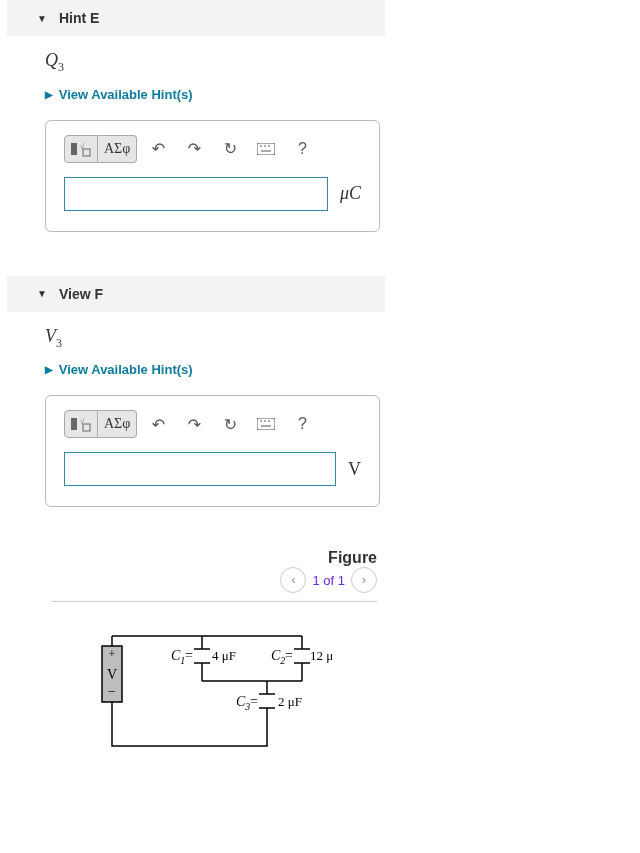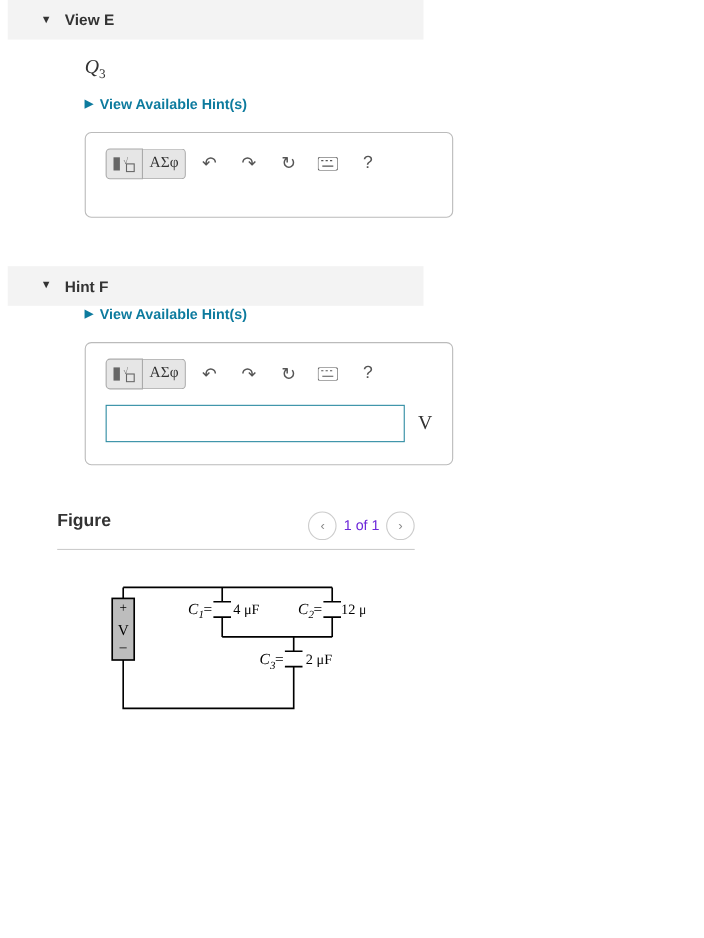--- a/index.html
+++ b/index.html
@@ -20,21 +20,20 @@
     box-sizing: border-box;
     margin-left: 7px;
   }
   .part-header .caret {
     margin-right: 12px;
     font-size: 10px;
     color: #333;
   }
   .part-body {
     padding: 0 60px 20px 45px;
-    margin-left: 32px;
   }
   .variable {
     font-family: "Times New Roman", serif;
     font-style: italic;
     font-size: 18px;
     margin: 14px 0 12px;
   }
   .variable sub {
     font-size: 12px;
     font-style: normal;
@@ -111,23 +110,24 @@
     font-family: "Times New Roman", serif;
     font-size: 18px;
   }
   .figure-section {
     margin: 22px 14px 0 52px;
     width: 325px;
   }
   .figure-header {
     display: flex;
     justify-content: space-between;
-    align-items: flex-start;
+    align-items: flex-end;
     padding-bottom: 8px;
     border-bottom: 1px solid #ccc;
+    flex-direction: column;
   }
   .figure-title { font-weight: bold; font-size: 16px; }
   .fig-nav { display: flex; align-items: center; gap: 6px; }
   .nav-btn {
     width: 24px; height: 24px;
     border: 1px solid #ccc;
     border-radius: 50%;
     display: flex; align-items: center; justify-content: center;
     font-size: 12px; color: #888;
     background: #fff; cursor: pointer;
@@ -135,21 +135,21 @@
   .fig-counter { font-size: 13px; color: #6d28d9; }
   .diagram { margin-top: 10px; padding: 4px 20px; }
   svg text { font-family: "Times New Roman", serif; }
   .section-gap { height: 24px; }
 </style>
 </head>
 <body>
 
 <div class="part-header">
   <span class="caret">▼</span>
-  <span>View E</span>
+  <span>Hint E</span>
 </div>
 <div class="part-body">
   <div class="variable">
     <span>Q</span><sub>3</sub>
   </div>
   <div class="hints-link">
     <span class="caret">▶</span>
     <span>View Available Hint(s)</span>
   </div>
   <div class="answer-box">
@@ -181,30 +181,37 @@
           <line x1="3" y1="3" x2="5" y2="3" stroke="#555"></line>
             <line x1="7" y1="3" x2="9" y2="3" stroke="#555"></line>
             <line x1="11" y1="3" x2="13" y2="3" stroke="#555"></line>
           <line x1="4" y1="8" x2="14" y2="8" stroke="#555"></line>
         </svg>
       </div>
       <div class="tool-icon-btn">
           <span>?</span>
         </div>
     </div>
+    <div class="input-row">
+      <input class="answer-input" style="">
+      <span class="unit" style="font-style:italic">μC</span>
+    </div>
   </div>
 </div>
 
 <div class="section-gap"></div>
 
 <div class="part-header">
   <span class="caret">▼</span>
-  <span>Hint F</span>
+  <span>View F</span>
 </div>
 <div class="part-body">
+  <div class="variable">
+    <span>V</span><sub>3</sub>
+  </div>
   <div class="hints-link">
     <span class="caret">▶</span>
     <span>View Available Hint(s)</span>
   </div>
   <div class="answer-box">
     <div class="toolbar">
       <div class="tool-group">
         <div class="tool-btn">
           <svg width="20" height="16">
             <rect x="0" y="2" width="6" height="12" fill="#666"></rect>

